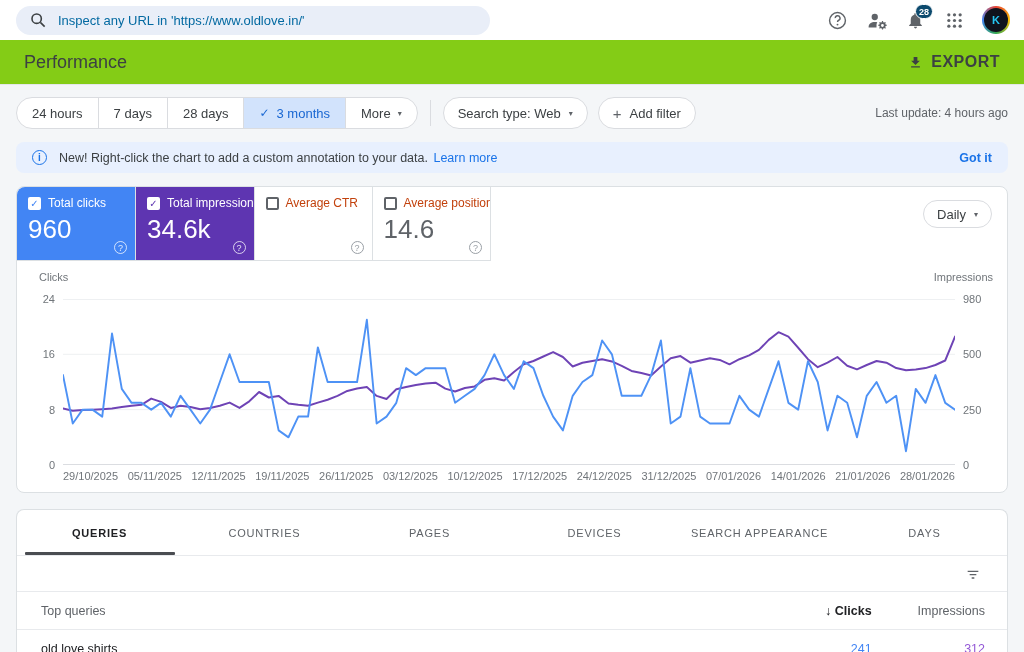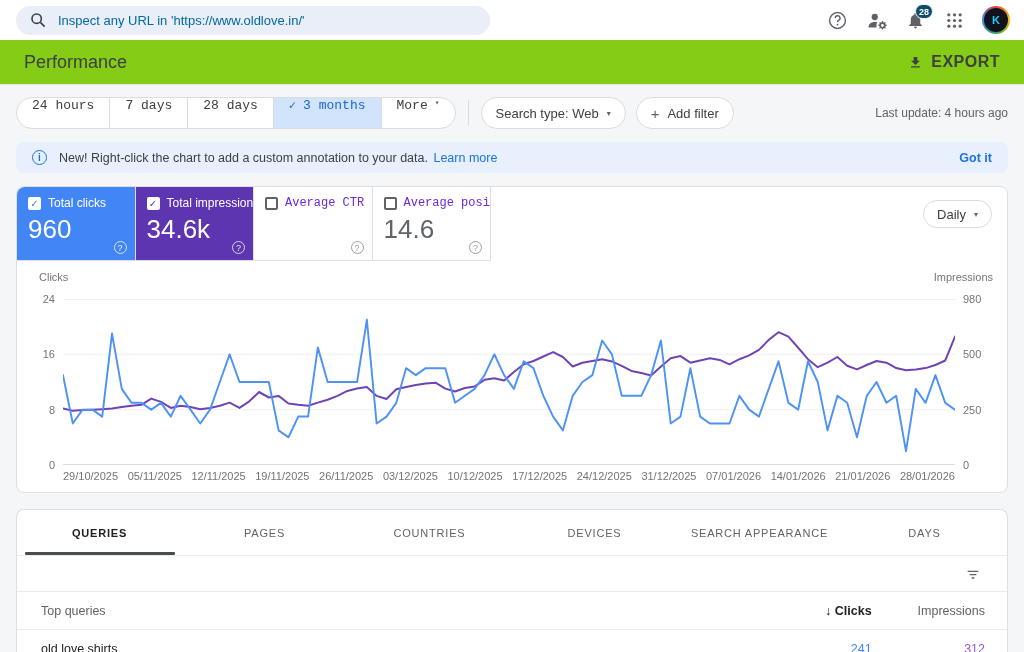--- a/index.html
+++ b/index.html
@@ -25,22 +25,22 @@
   .page-header { height:45px; display:flex; align-items:center; padding:0 24px; border-bottom:1px solid #e4e7ea; background:#84cc16; }
   .page-title { font-size:18px; font-weight:500; color:#3c4043; }
   .export-btn { margin-left:auto; display:flex; align-items:center; gap:8px; font-size:16px; font-weight:700;
     letter-spacing:.5px; color:#3c4043; cursor:pointer; }
 
   
   .content { background:#f4f6f8; height:607px; padding:12px 16px 0; }
 
   .filter-row { display:flex; align-items:center; }
   .chip-group { display:flex; border:1px solid #dadce0; border-radius:17px; background:#fff; overflow:hidden; height:32px; }
-  .chip-seg { display:flex; gap:7px; padding:0 15px; font-size:13px; color:#3c4043;
-    border-left:1px solid #dadce0; cursor:pointer; white-space:nowrap;font-family:Liberation Mono, monospace; }
+  .chip-seg { display:flex; align-items:center; gap:7px; padding:0 15px; font-size:13px; color:#3c4043;
+    border-left:1px solid #dadce0; cursor:pointer; white-space:nowrap; }
   .chip-seg:first-child { border-left:none; }
   .chip-seg.selected { background:#d2e3fc; color:#1967d2; font-weight:500; }
   .check { font-size:12px; color:#1967d2; }
   .caret { font-size:8px; color:#5f6368; }
   .vsep { width:1px; height:26px; background:#dadce0; margin:0 12px; }
   .pill { display:flex; align-items:center; gap:8px; height:32px; padding:0 14px; background:#fff;
     border:1px solid #dadce0; border-radius:17px; font-size:13px; color:#3c4043; cursor:pointer; white-space:nowrap; }
   .pill + .pill { margin-left:10px; }
   .plus { font-size:15px; color:#5f6368; }
   .last-update { margin-left:auto; font-size:12px; color:#5f6368; }
@@ -60,21 +60,21 @@
   .tile { width:118.5px; height:73px; padding:9px 11px; position:relative; border-left:1px solid #dce0e3; cursor:pointer; }
   .tile:first-child { border-left:none; }
   .tile .trow { display:flex; align-items:center; gap:7px; }
   .cb { width:13px; height:13px; border-radius:2px; flex:none; }
   .cb.empty { border:2px solid #5f6368; background:#fff; }
   .cb.checked { background:#fff; display:flex; align-items:center; justify-content:center; font-size:10px; font-weight:700; }
   .tile-label { font-size:12px; white-space:nowrap; }
   .tile-value { font-size:26px; font-weight:400; margin-top:4px; }
   .tile.sel { color:#fff; }
   .tile.sel .tile-label { color:#fff; }
-  .tile.unsel .tile-label { color:#6d28d9;font-family:Liberation Mono, monospace; }
+  .tile.unsel .tile-label { color:#c2410c; }
   .tile.unsel .tile-value { color:#5f6368; }
   .qmark { position:absolute; right:8px; bottom:6px; width:13px; height:13px; border-radius:50%;
     font-size:9px; display:flex; align-items:center; justify-content:center; }
   .tile.sel .qmark { border:1px solid rgba(255,255,255,.75); color:rgba(255,255,255,.85); }
   .tile.unsel .qmark { border:1px solid #9aa0a6; color:#9aa0a6; }
   .daily-btn { position:absolute; top:13px; right:15px; height:28px; display:flex; align-items:center; gap:8px;
     padding:0 13px; border:1px solid #dadce0; border-radius:15px; font-size:13px; color:#3c4043; background:#fff; cursor:pointer; }
 
   
   .chart { margin:10px 10px 0; }
@@ -289,22 +289,22 @@
         <span>14/01/2026</span>
         <span>21/01/2026</span>
         <span>28/01/2026</span>
       </div>
     </div>
   </div>
 
   <div class="table-card">
     <div class="tabs">
       <div class="tab active">QUERIES</div>
+      <div class="tab">COUNTRIES</div>
       <div class="tab">PAGES</div>
-      <div class="tab">COUNTRIES</div>
       <div class="tab">DEVICES</div>
       <div class="tab">SEARCH APPEARANCE</div>
       <div class="tab">DAYS</div>
     </div>
     <div class="toolbar">
       <svg width="16" height="16" viewBox="0 0 24 24" fill="#5f6368">
           <path d="M4 7h16v2H4zm3 5h10v2H7zm3 5h4v2h-4z"></path>
         </svg>
     </div>
     <table class="ftable">

